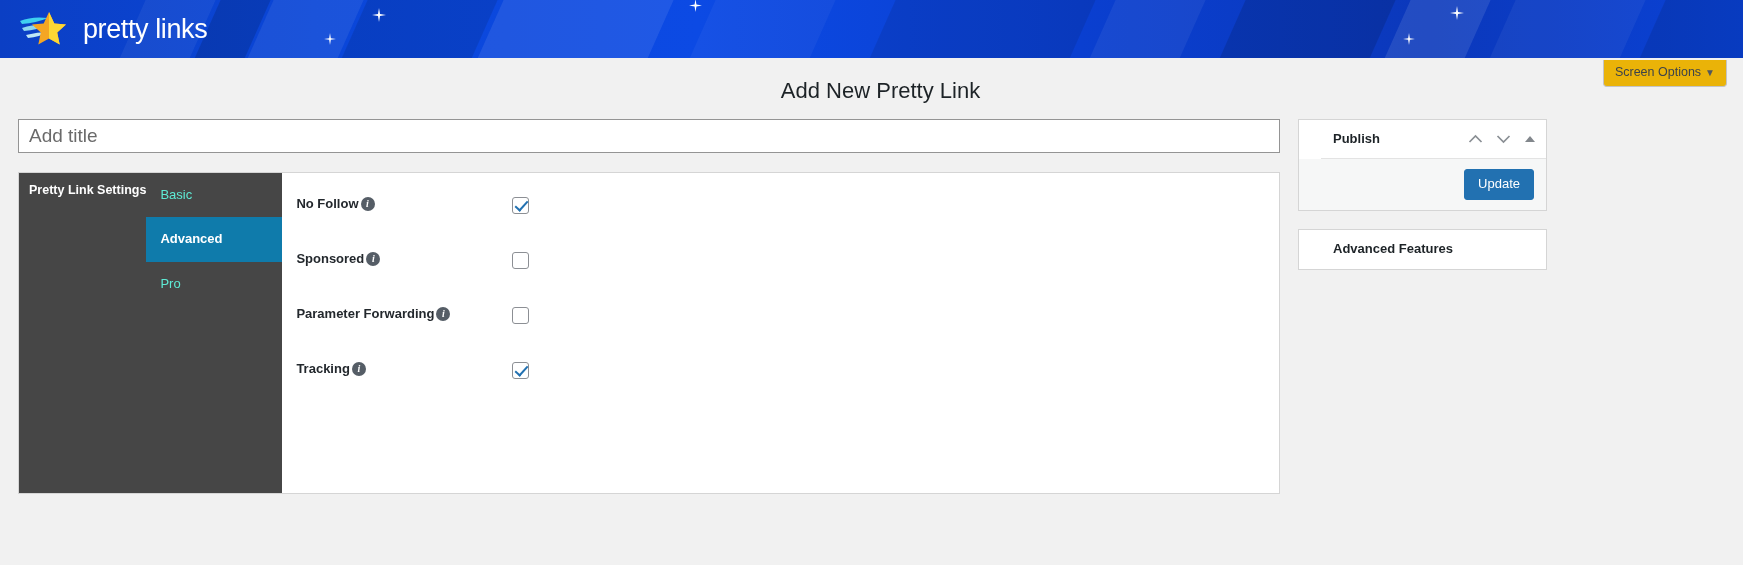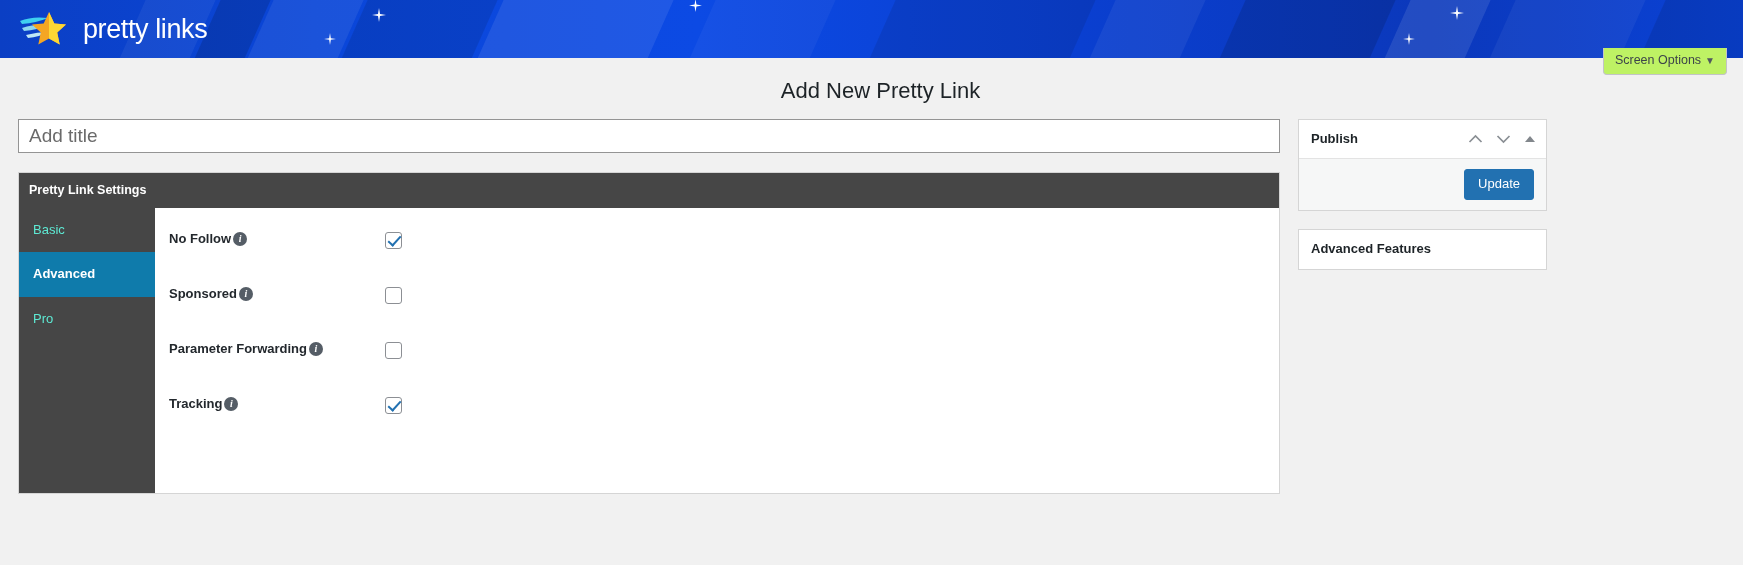--- a/index.html
+++ b/index.html
@@ -44,22 +44,22 @@
     font-weight: 400;
     line-height: 1;
     white-space: nowrap;
     text-align: right;
   }
   .sparkle { position: absolute; z-index: 4; pointer-events: none; }
 
   
   .screen-options {
     position: absolute;
-    right: 16px; top: 48px;
-    background: #bef264;
+    right: 16px; top: 60px;
+    background: #eab308;
     border: 1px solid #c3c4c7;
     border-top: none;
     border-radius: 0 0 4px 4px;
     padding: 6px 11px 7px 11px;
     font-size: 12.5px;
     color: #3c434a;
     line-height: 1;
     cursor: pointer;
     z-index: 10;
     white-space: nowrap;
@@ -100,21 +100,20 @@
   }
   .title-input::placeholder { color: #6a6a6a; opacity: 1; }
 
   
   .settings-box {
     margin-top: 19px;
     border: 1px solid #d5d5d5;
     background: #fff;
     min-height: 322px;
     display: flex;
-    flex-direction: column;
   }
   .settings-head {
     background: #464646;
     color: #ffffff;
     font-size: 12.5px;
     font-weight: bold;
     padding: 10px 0 10px 10px;
     line-height: 1.2;
   }
   .settings-body { display: flex; flex: 1; align-items: stretch; }
@@ -192,20 +191,21 @@
   .panel {
     background: #fff;
     border: 1px solid #d5d5d5;
     margin-bottom: 18px;
   }
   .panel-head {
     display: flex;
     align-items: center;
     padding: 11px 10px 11px 12px;
     border-bottom: 1px solid #e3e3e3;
+    margin-left: 22px;
   }
   .panel-head.noborder { border-bottom: none; }
   .panel-title {
     font-size: 13px;
     font-weight: bold;
     color: #1d2327;
     flex: 1;
     line-height: 1.3;
   }
   .panel-actions { display: flex; align-items: center; gap: 13px; }

